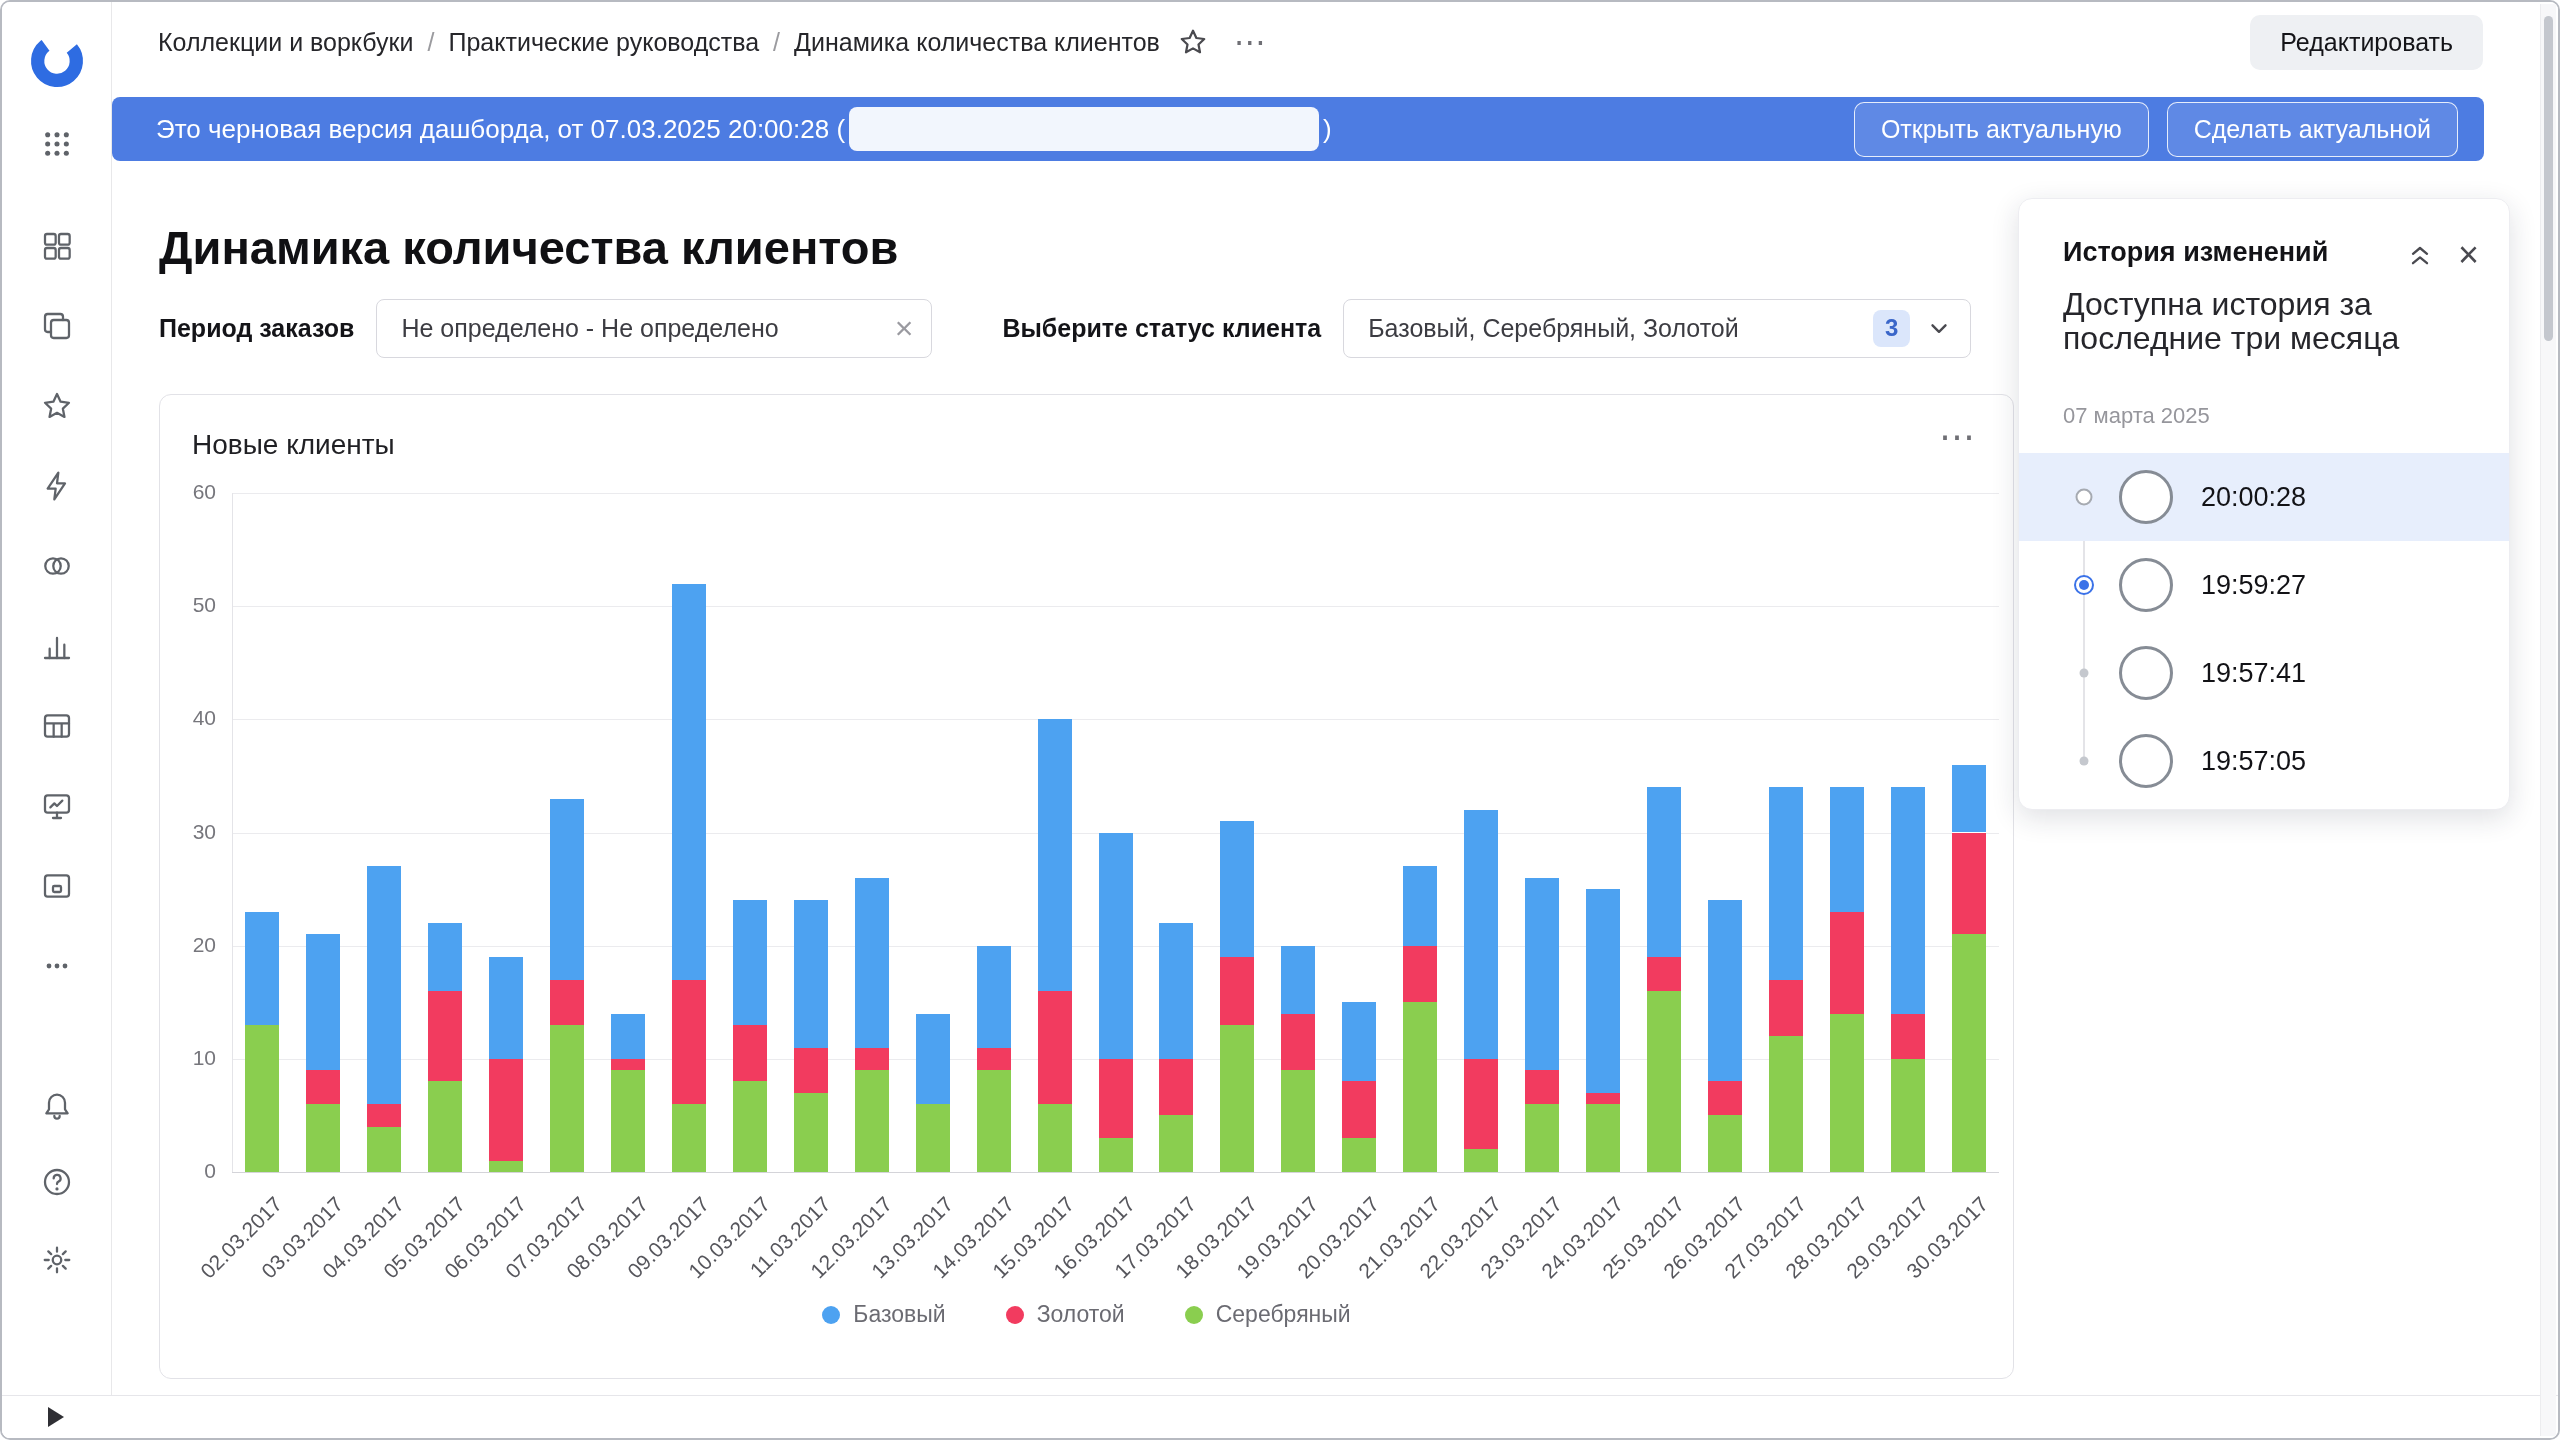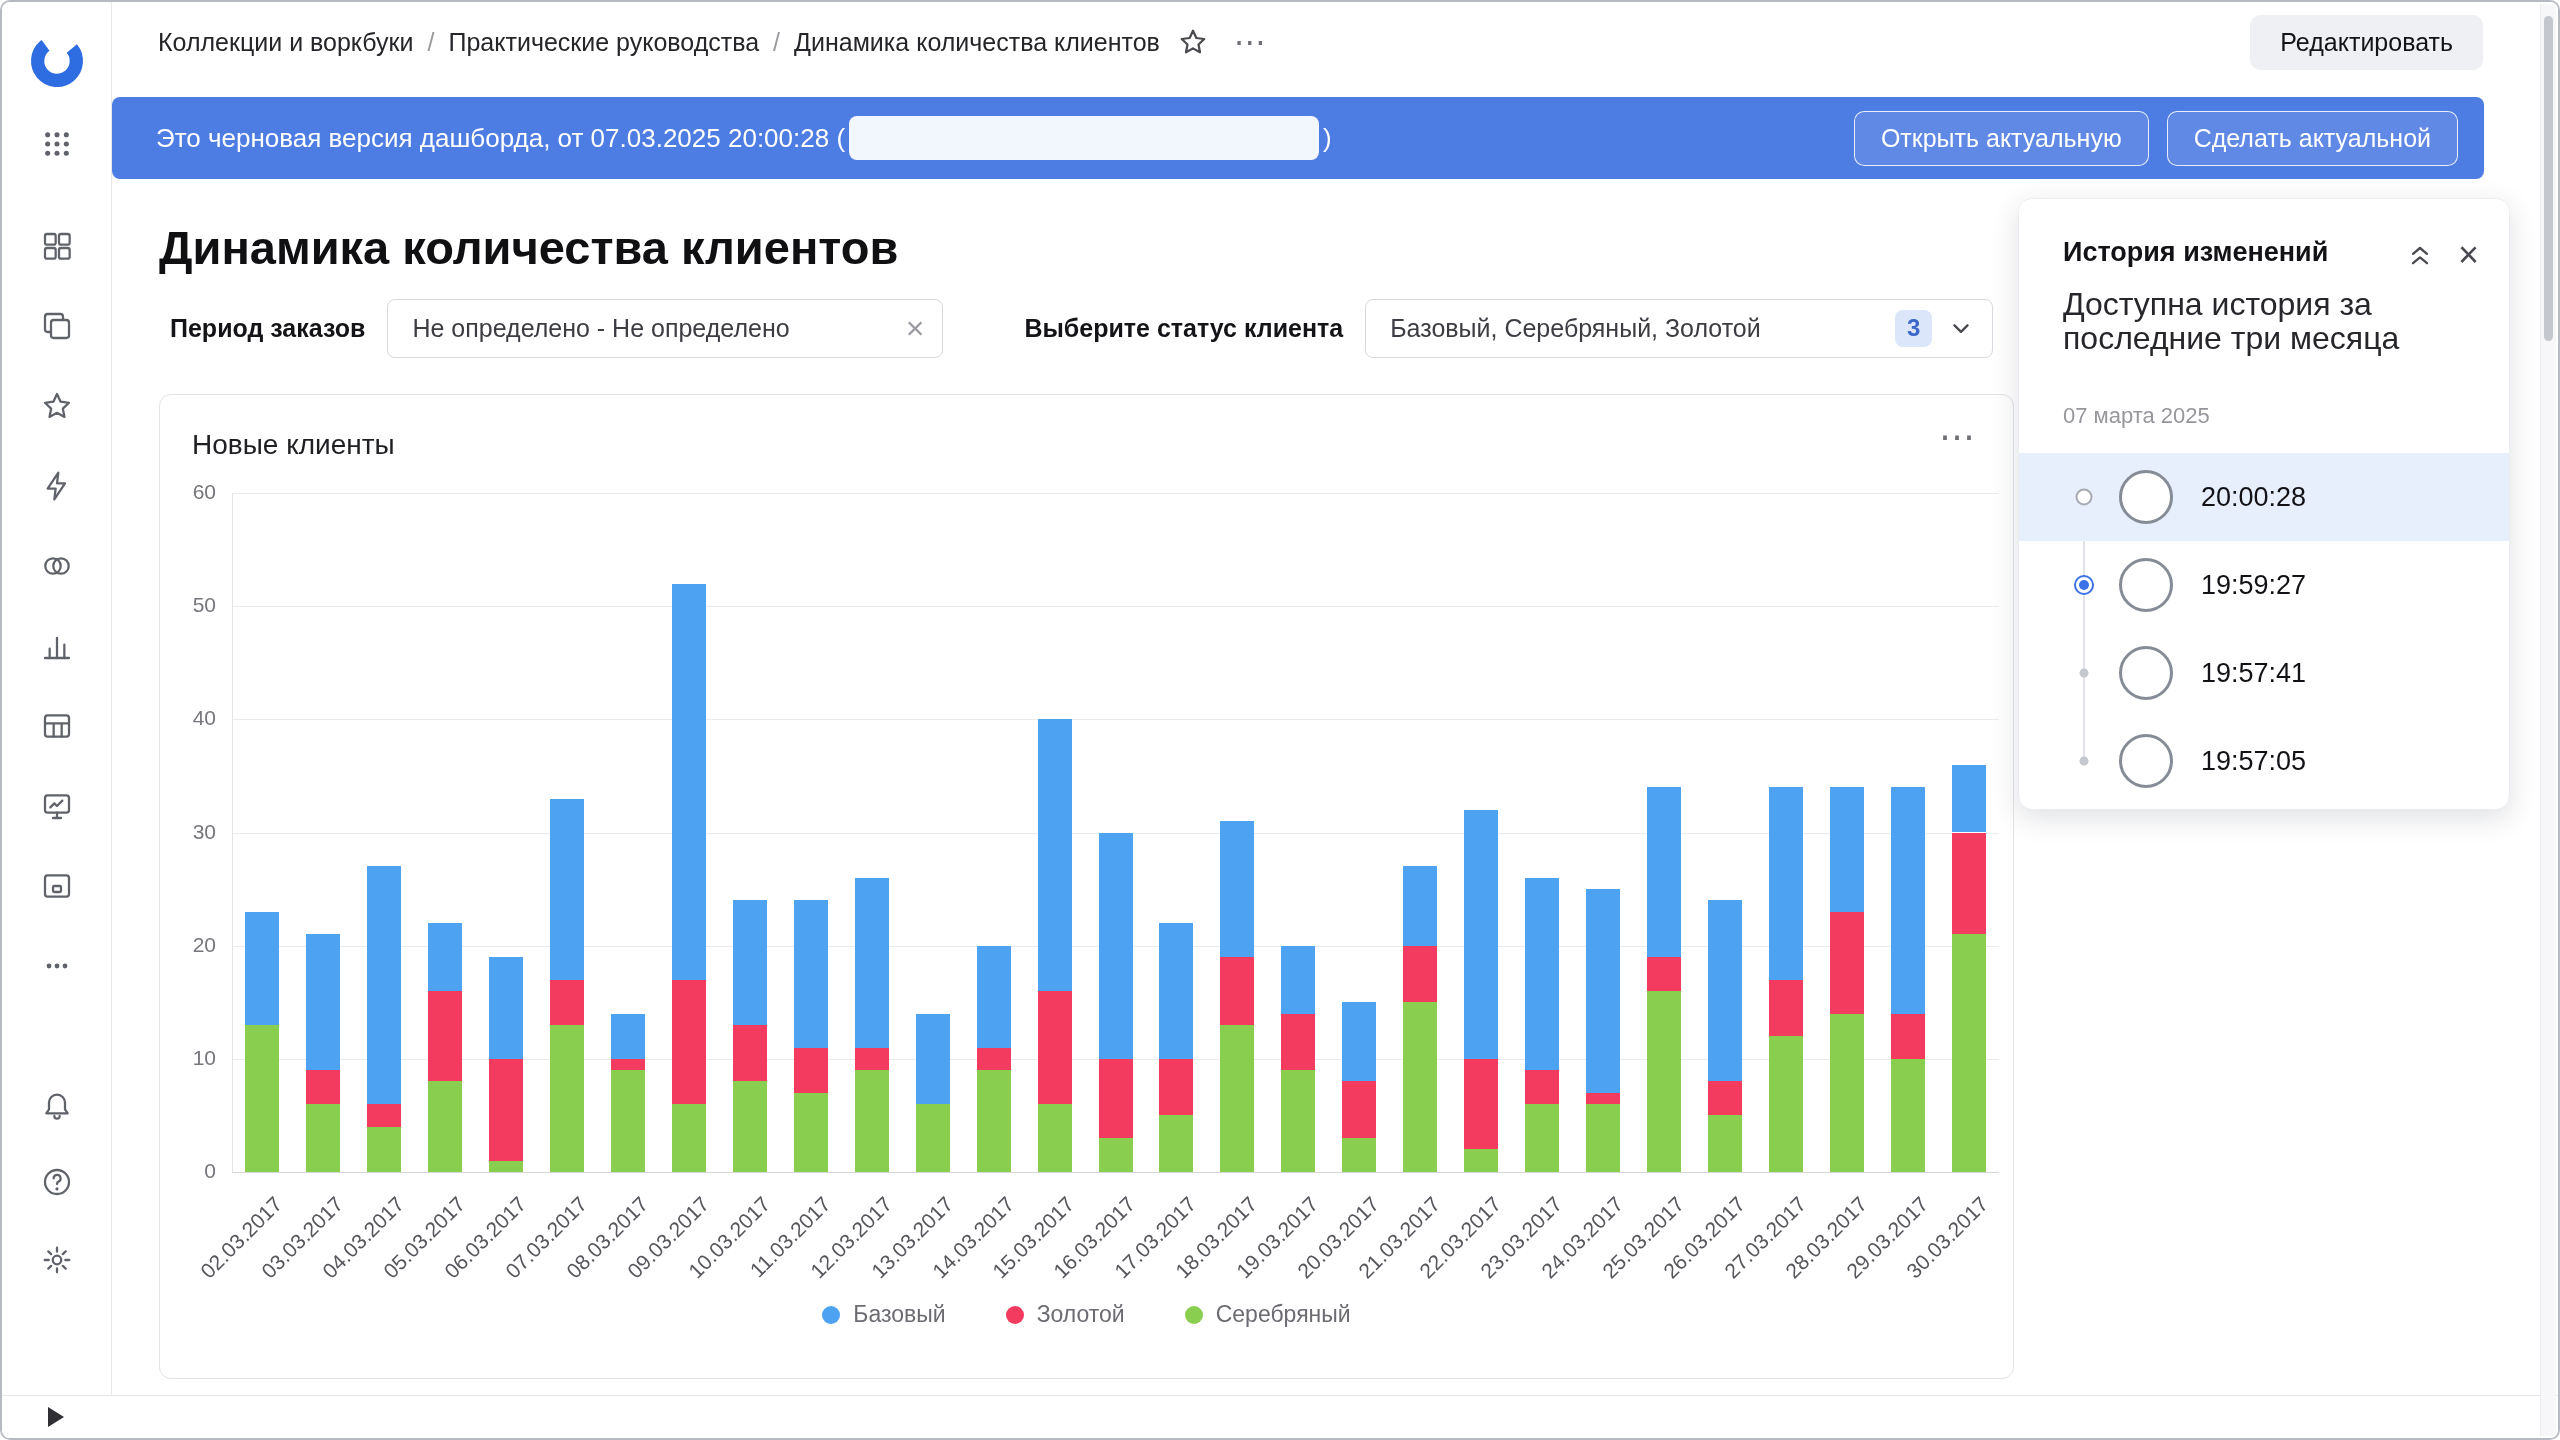--- a/index.html
+++ b/index.html
@@ -25,30 +25,30 @@
 .topbar{position:absolute;left:110px;right:0;top:0;height:80px;background:#fff;display:flex;align-items:center;padding:0 75px 0 46px;z-index:4;}
 .crumbs{display:flex;align-items:center;gap:14px;font-size:25px;color:#26262a;}
 .crumb{cursor:pointer;white-space:nowrap;}
 .crumb-sep{color:#9b9b9f;}
 .star-ic{margin-left:18px;cursor:pointer;display:flex;}
 .star-ic svg{width:30px;height:30px;stroke:#4a4a4f;fill:none;stroke-width:1.8;stroke-linejoin:round;}
 .hdots{margin-left:26px;color:#6f6f75;font-size:32px;letter-spacing:3px;cursor:pointer;line-height:1;}
 .edit-btn{margin-left:auto;background:#eef0f3;border:none;border-radius:10px;height:55px;padding:0 30px;font-size:25px;color:#141418;cursor:pointer;font-family:inherit;}
 
 
-.banner{position:absolute;left:110px;right:74px;top:95px;height:82px;background:#4d7ce2;border-radius:8px 8px 8px 8px;display:flex;align-items:center;padding:0 26px 0 44px;color:#fff;font-size:26px;z-index:3;}
+.banner{position:absolute;left:110px;right:74px;top:95px;height:64px;background:#4d7ce2;border-radius:8px 8px 8px 8px;display:flex;align-items:center;padding:0 26px 0 44px;color:#fff;font-size:26px;z-index:3;}
 .redact{display:inline-block;width:470px;height:44px;background:rgba(255,255,255,.93);border-radius:8px;margin:0 4px;vertical-align:middle;}
 .banner-text{display:flex;align-items:center;white-space:nowrap;}
 .banner-btns{margin-left:auto;display:flex;gap:18px;}
 .banner-btn{height:55px;border-radius:10px;border:1.5px solid rgba(255,255,255,.85);background:rgba(255,255,255,.10);color:#fff;font-size:25px;padding:0 26px;cursor:pointer;font-family:inherit;white-space:nowrap;}
 
 
 .page-title{position:absolute;left:157px;top:218px;font-size:47px;font-weight:700;color:#101013;}
 .filters{position:absolute;left:157px;top:296px;height:60px;display:flex;align-items:center;}
-.f-label{font-size:25px;font-weight:700;color:#141418;margin-right:22px;white-space:nowrap;margin-left:11px;}
+.f-label{font-size:25px;font-weight:700;color:#141418;margin-right:22px;white-space:nowrap;}
 .f-control{height:59px;border:1px solid #d8d8de;border-radius:8px;background:#fff;display:flex;align-items:center;padding:0 18px 0 24px;font-size:25px;color:#3c3c42;cursor:pointer;}
 .f-period{width:556px;}
 .f-status{width:628px;margin-left:0;}
 .f-value{flex:1;white-space:nowrap;overflow:hidden;text-overflow:ellipsis;}
 .clear-x{color:#9a9aa0;font-size:32px;line-height:1;cursor:pointer;padding-left:14px;}
 .count-badge{min-width:37px;height:37px;background:#dbe6fb;color:#3a66c9;border-radius:8px;display:flex;align-items:center;justify-content:center;font-size:24px;font-weight:600;margin-left:14px;}
 .chev{margin-left:16px;display:flex;}
 .chev svg{width:26px;height:26px;stroke:#4a4a50;fill:none;stroke-width:2.2;stroke-linecap:round;stroke-linejoin:round;}
 .fgap{width:70px;}
 

